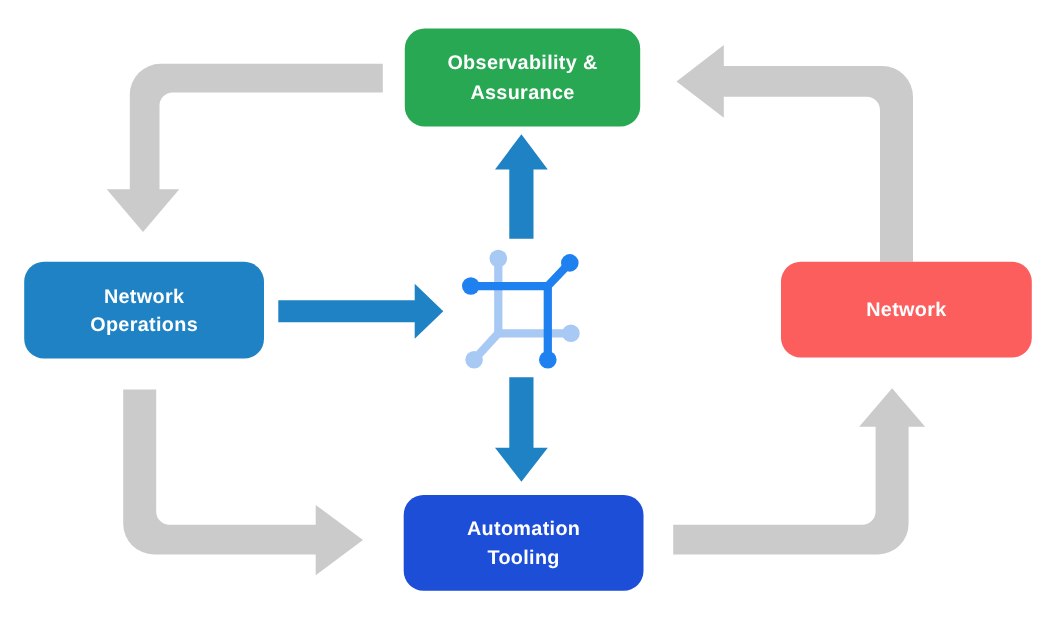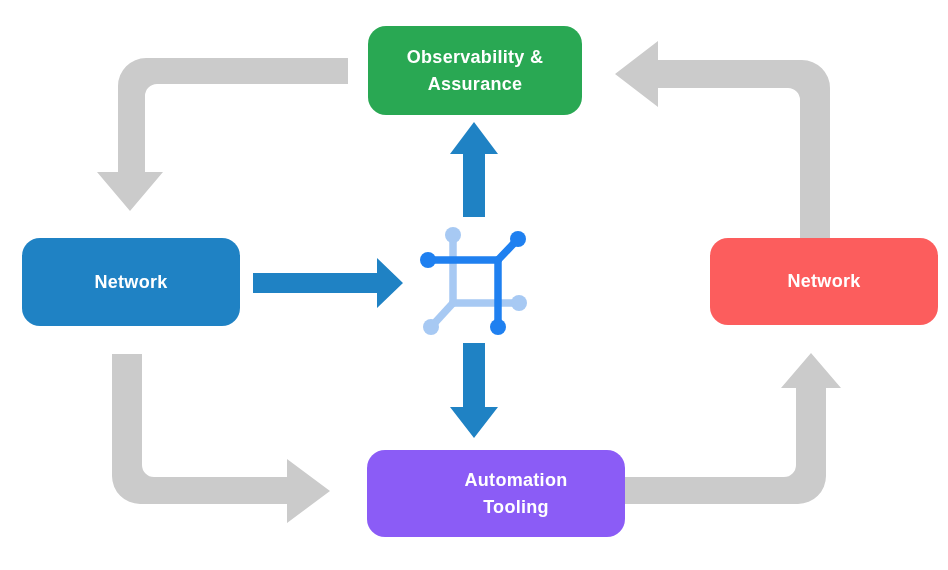--- a/index.html
+++ b/index.html
@@ -88,24 +88,25 @@
     </g>
   </svg>
 
   <div class="node" id="node-observability" style="background-color: rgb(41, 168, 83);">
     <span>Observability &amp;</span>
     <span>Assurance</span>
   </div>
 
   <div class="node" id="node-operations" style="background-color: rgb(31, 130, 196);">
     <span>Network</span>
+    <span>Operations</span>
   </div>
 
   <div class="node" id="node-infrastructure" style="background-color: rgb(252, 93, 93);">
     <span>Network</span>
   </div>
 
-  <div class="node" id="node-tooling" style="background-color: #8b5cf6; padding-left: 40px;">
+  <div class="node" id="node-tooling" style="background-color: #1d4ed8;">
     <span>Automation</span>
     <span>Tooling</span>
   </div>
 
 </div>
 
 </body></html>

